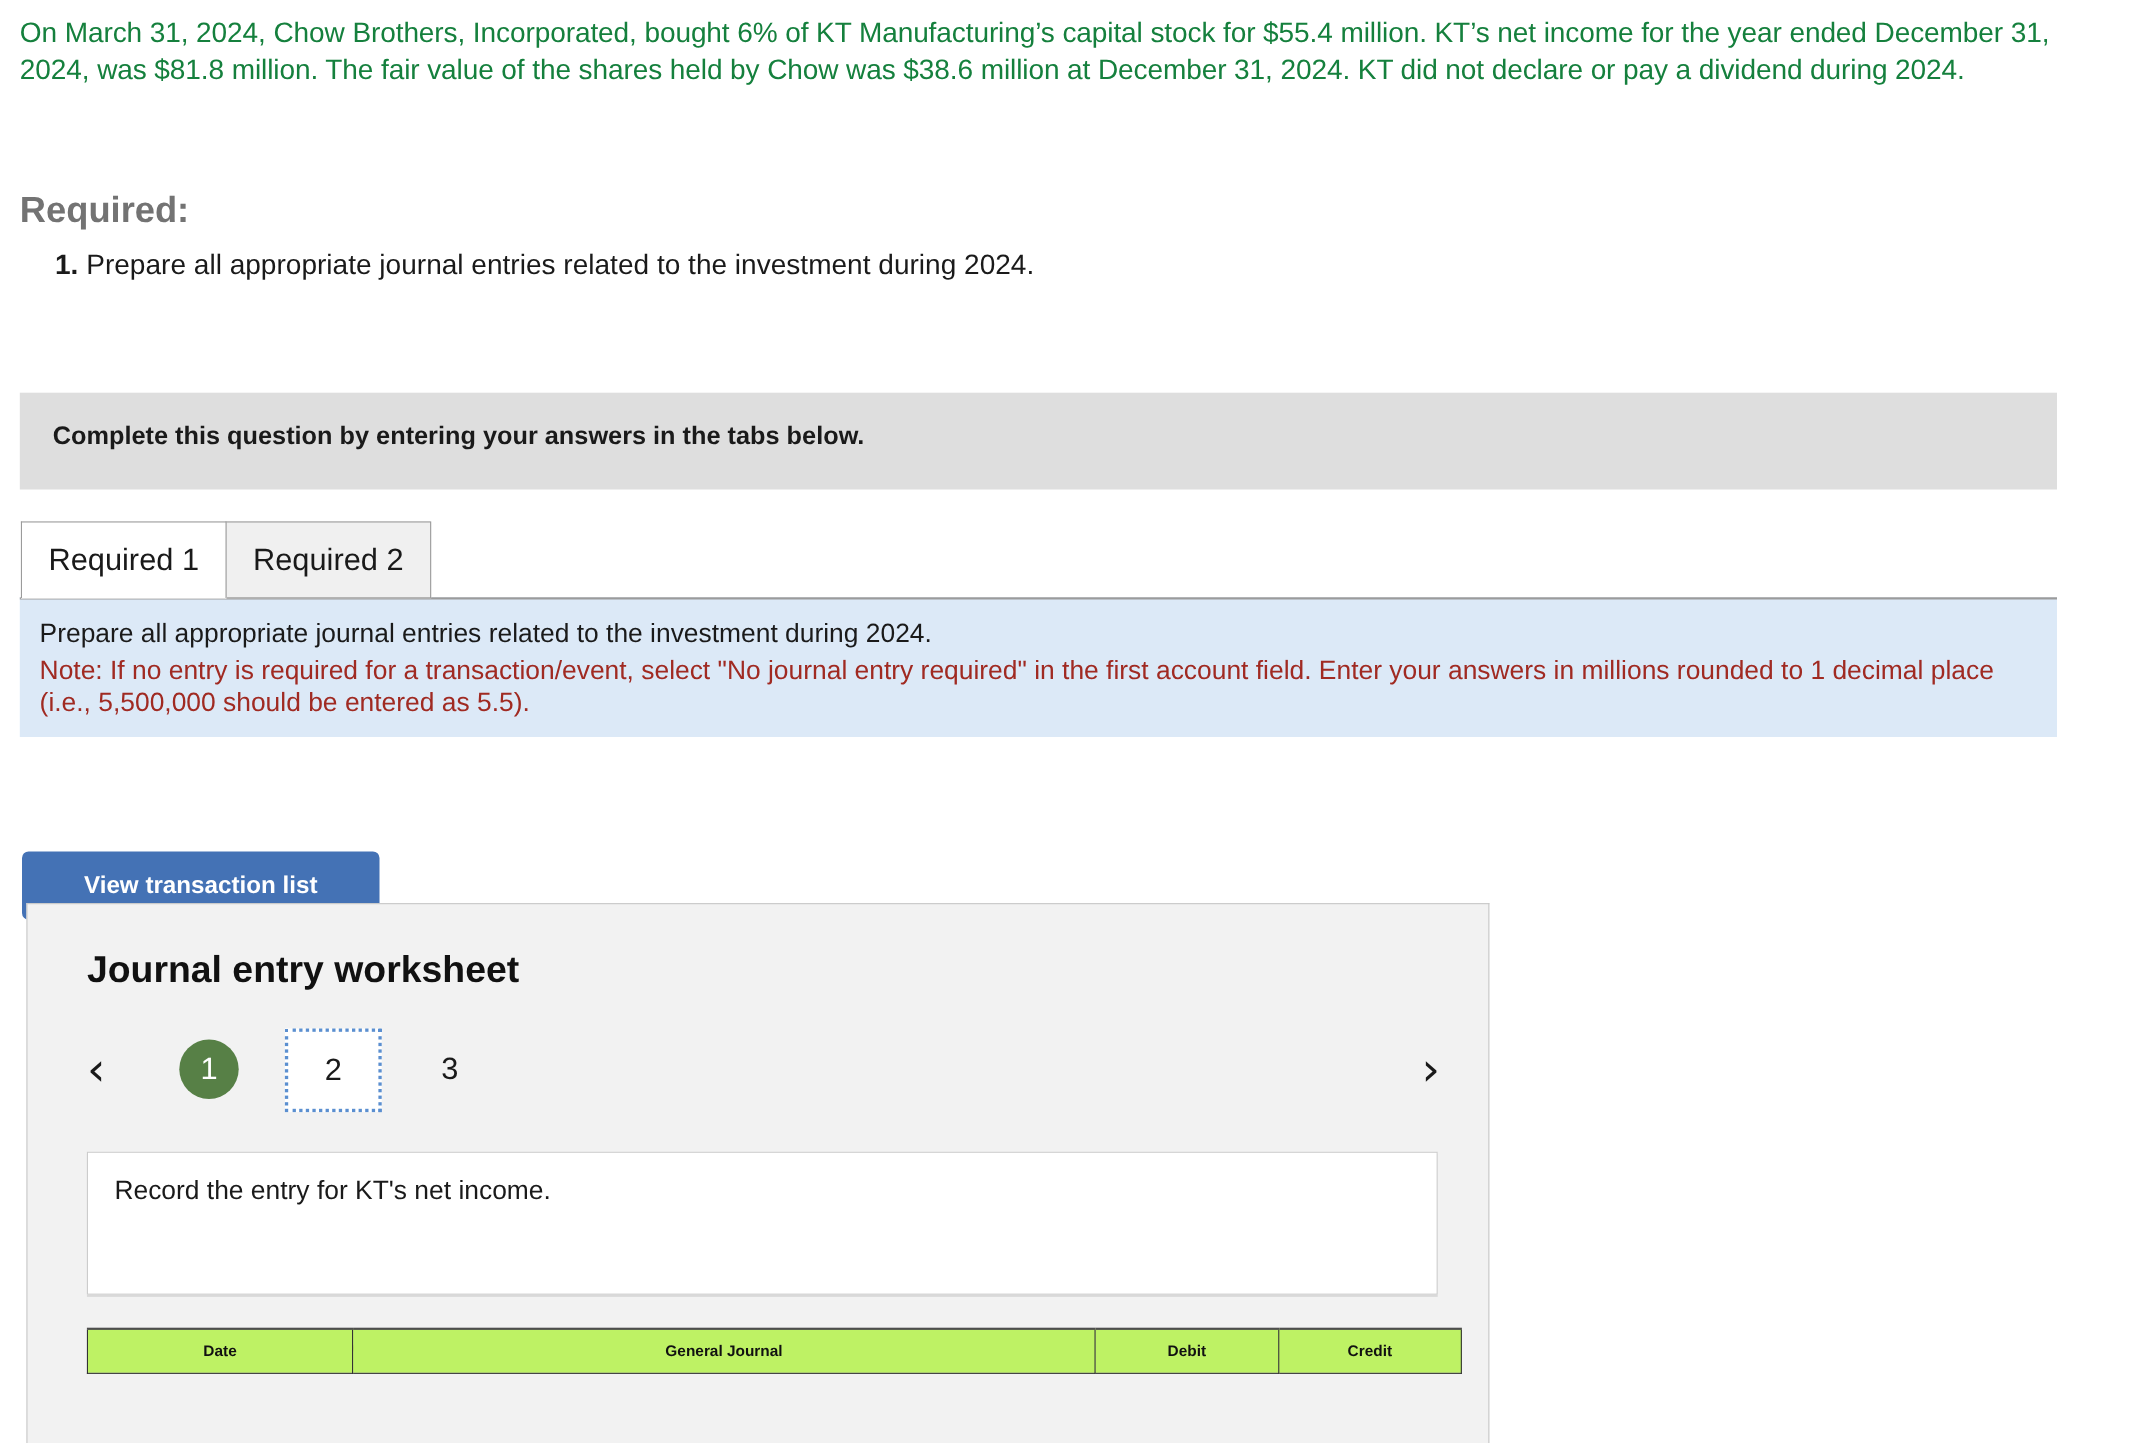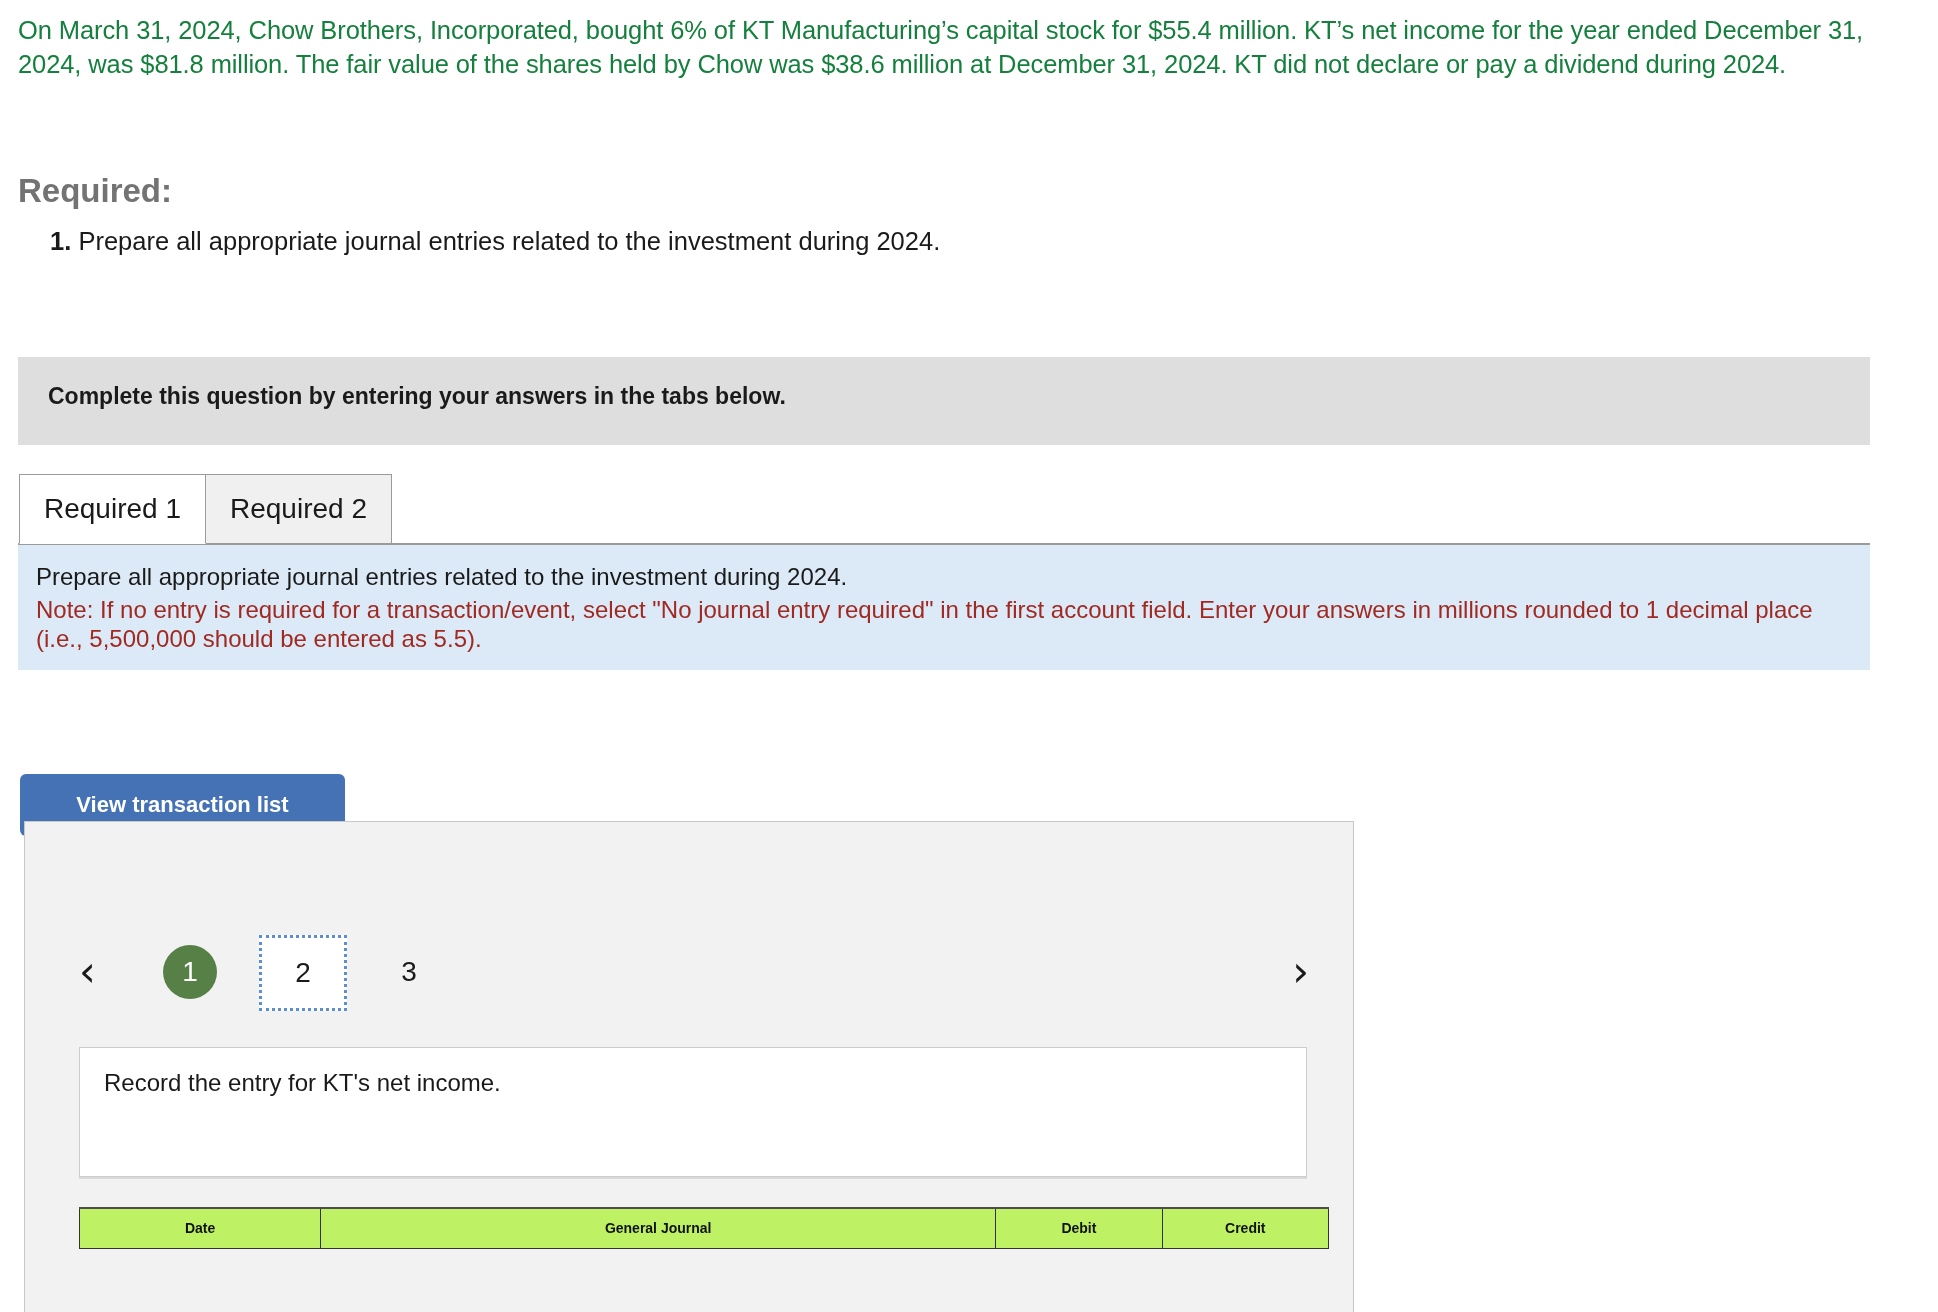--- a/index.html
+++ b/index.html
@@ -289,20 +289,21 @@
 
 <div class="note-panel">
   <div class="note-line1">Prepare all appropriate journal entries related to the investment during 2024.</div>
   <div class="note-red">Note: If no entry is required for a transaction/event, select "No journal entry required" in the first account field. Enter your answers in millions rounded to 1 decimal place (i.e., 5,500,000 should be entered as 5.5).</div>
 </div>
 
 <button class="view-btn">View transaction list</button>
 
 <div class="worksheet">
 
+  <div class="ws-title">Journal entry worksheet</div>
 
   <div class="pager">
     <div class="pg-arrow prev">‹</div>
     <div class="pg-num done">1</div>
     <div class="pg-num current">2</div>
     <div class="pg-num plain">3</div>
     <div class="pg-arrow next">›</div>
   </div>
 
   <div class="desc-box">

